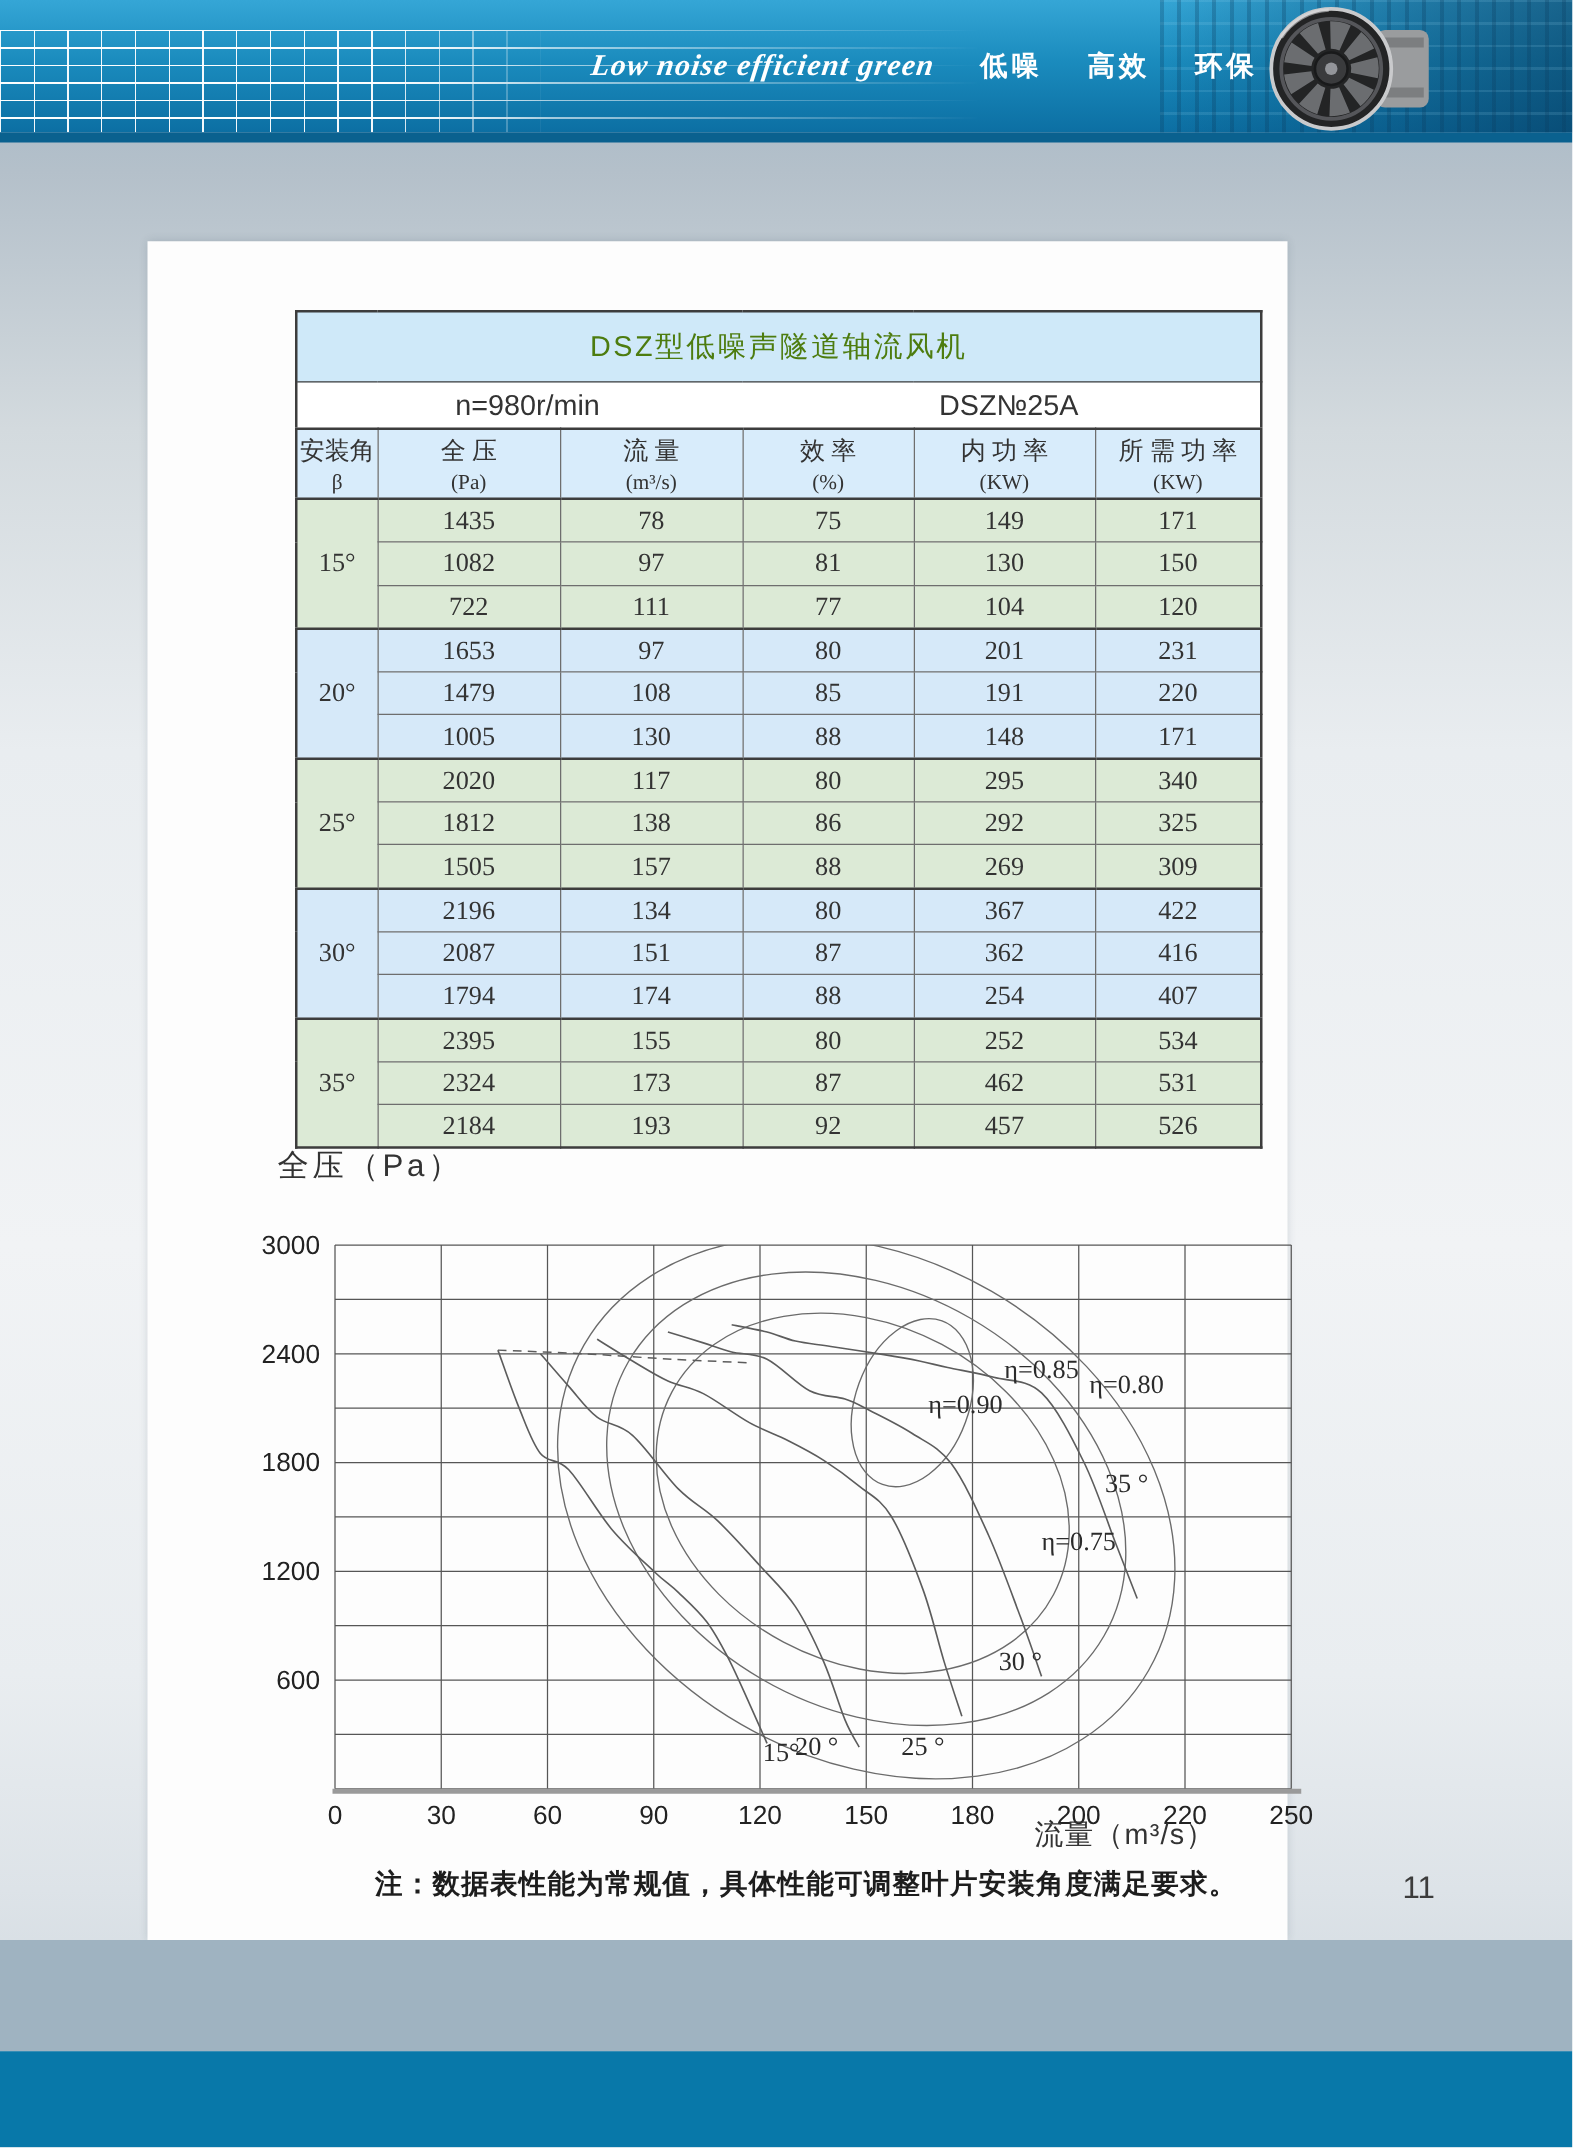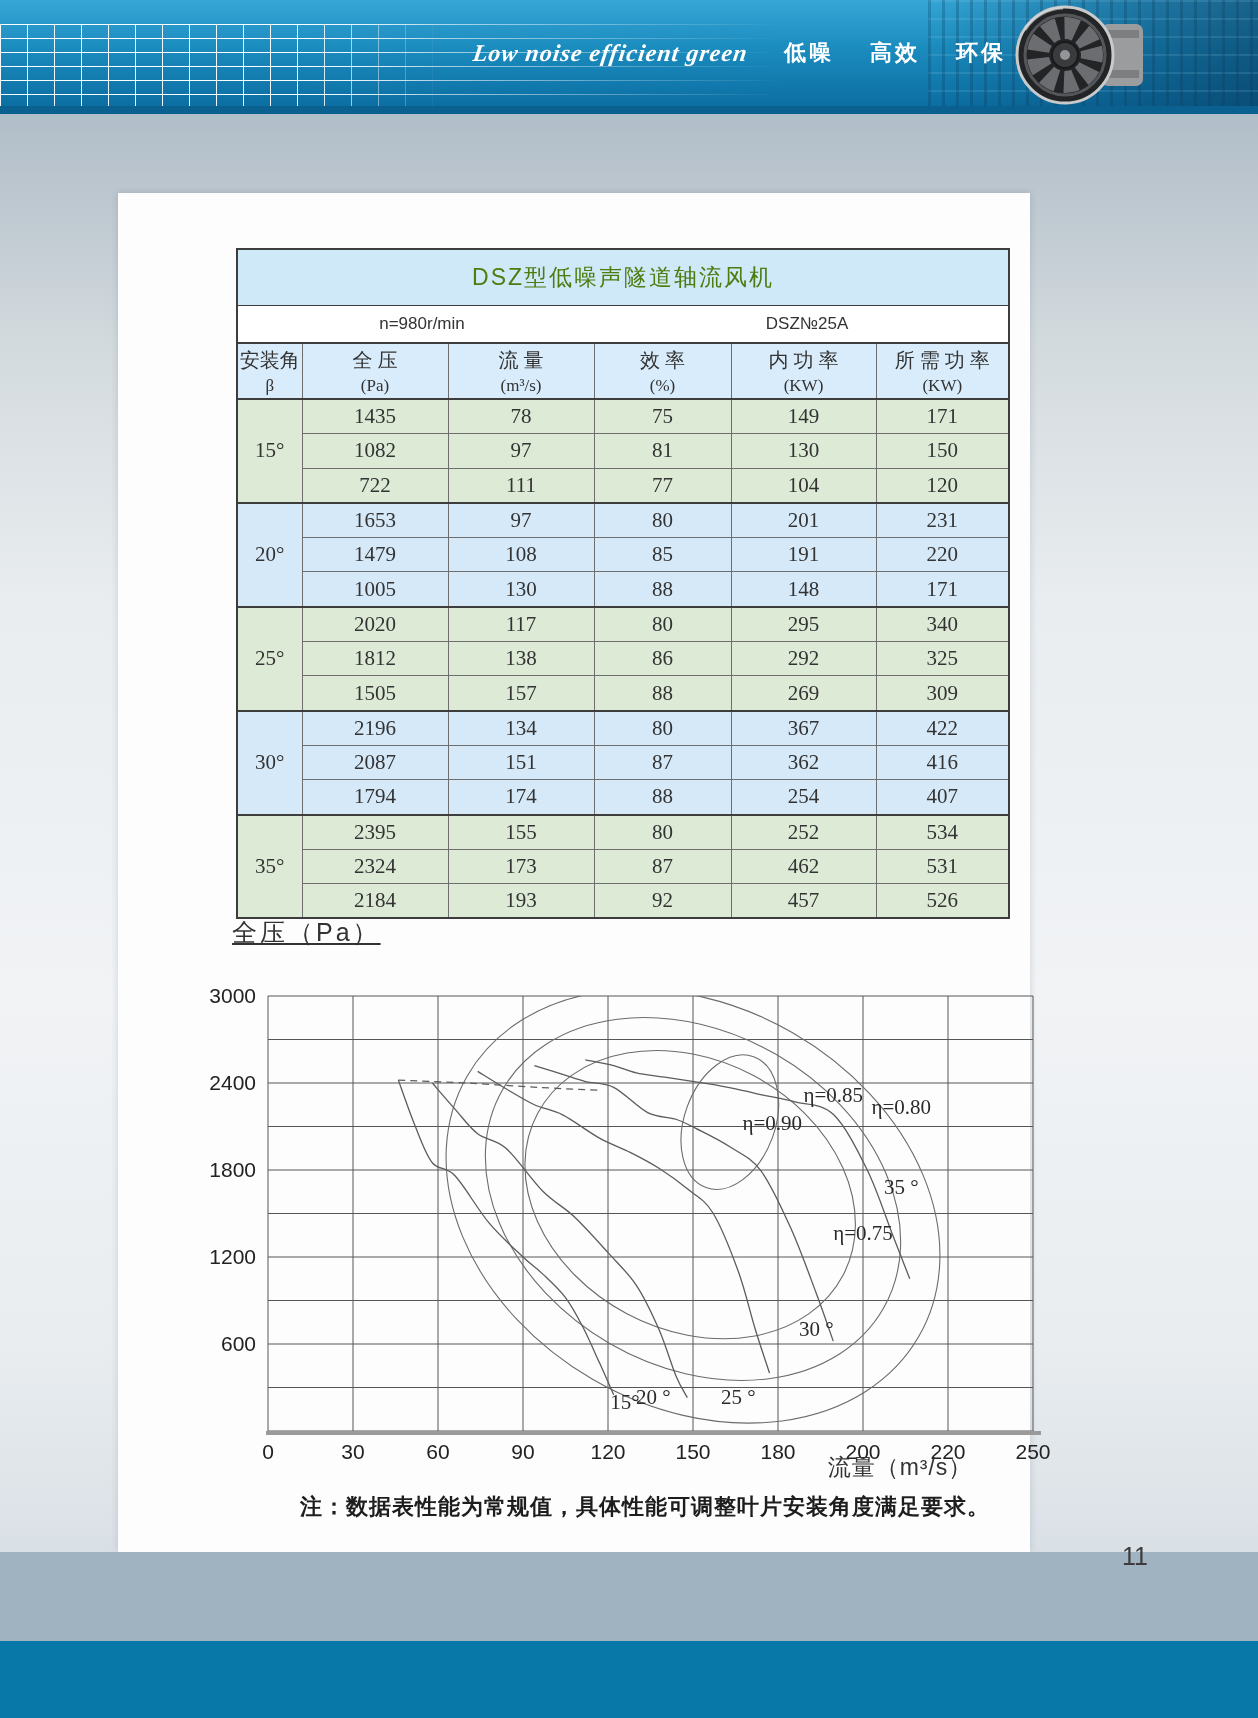--- a/index.html
+++ b/index.html
@@ -29,43 +29,43 @@
     align-items:center;justify-content:flex-end;gap:36px;padding-right:4px;box-sizing:border-box;}
   .slogan-en{font-family:"Liberation Serif","DejaVu Serif",serif;font-style:italic;font-weight:bold;
     color:#fff;font-size:24px;transform:skewX(-8deg);letter-spacing:1px;white-space:nowrap;}
   .slogan-cn{color:#fff;font-size:22px;font-weight:bold;letter-spacing:3px;white-space:nowrap;}
   .fan-img{position:absolute;right:108px;top:2px;width:145px;height:104px;}
   
   .panel{position:absolute;left:118px;top:193px;width:912px;height:1359px;background:#fdfdfd;
     box-shadow:0 0 7px rgba(40,60,80,.18);}
   .band{position:absolute;left:0;top:1552px;width:1258px;height:89px;background:#9fb3c1;}
   .footer-bar{position:absolute;left:0;top:1641px;width:1258px;height:77px;background:#0878a9;}
-  .page-num{position:absolute;left:1100px;top:1542px;width:70px;text-align:center;
+  .page-num{position:absolute;left:1100px;top:1496px;width:70px;text-align:center;
     font-size:25px;color:#3c3c3c;}
   
   table.fan{position:absolute;left:236px;top:248px;width:772px;border-collapse:collapse;
     table-layout:fixed;border:2.5px solid #3d3d3d;
     font-family:"Liberation Serif","DejaVu Serif",serif;}
   table.fan td,table.fan th{border:1px solid #6e6e6e;text-align:center;vertical-align:middle;
     padding:0;color:#333;}
   tr.title-row td{height:55px;background:#cfe9f9;border:1px solid #3d3d3d;
     font-family:"Liberation Sans","DejaVu Sans",sans-serif;font-size:23px;letter-spacing:2px;color:#4d7c0f;}
   tr.info-row td{height:36px;background:#ffffff;border-left:none;border-right:none;
     border-bottom:2.5px solid #3d3d3d;
-    font-family:"Liberation Sans","DejaVu Sans",sans-serif;font-size:17px;color:#333;padding-left:12px;}
+    font-family:"Liberation Sans","DejaVu Sans",sans-serif;font-size:23px;color:#333;padding-left:12px;}
   tr.head-row th{height:54px;background:#d8ecfb;font-weight:normal;font-size:20px;
     border-bottom:2.5px solid #3d3d3d;}
   tr.head-row .l2{font-size:17px;margin-top:2px;}
   table.fan tbody td{height:33.3px;font-size:21px;}
   tbody tr.grp-green td{background:#dcead6;}
   tbody tr.grp-blue td{background:#d6e9f9;}
   tbody tr.grp-first td{border-top:2.5px solid #3d3d3d;margin-top:20px;}
   tbody td.angle{font-size:21px;}
   
-  .chart-title{position:absolute;left:232px;top:916px;font-size:25px;letter-spacing:3px;color:#333;text-decoration:underline;}
+  .chart-title{position:absolute;left:222px;top:916px;font-size:25px;letter-spacing:3px;color:#333;}
   .chart-xlabel{position:absolute;left:790px;top:1452px;width:220px;text-align:center;
     font-size:23px;letter-spacing:1px;color:#333;}
   svg.chart{position:absolute;left:170px;top:950px;}
   .note{position:absolute;left:300px;top:1492px;font-size:22px;font-weight:bold;color:#1d1d1d;
     letter-spacing:1px;}
 </style>
 </head>
 <body>
 
 <div class="page">

